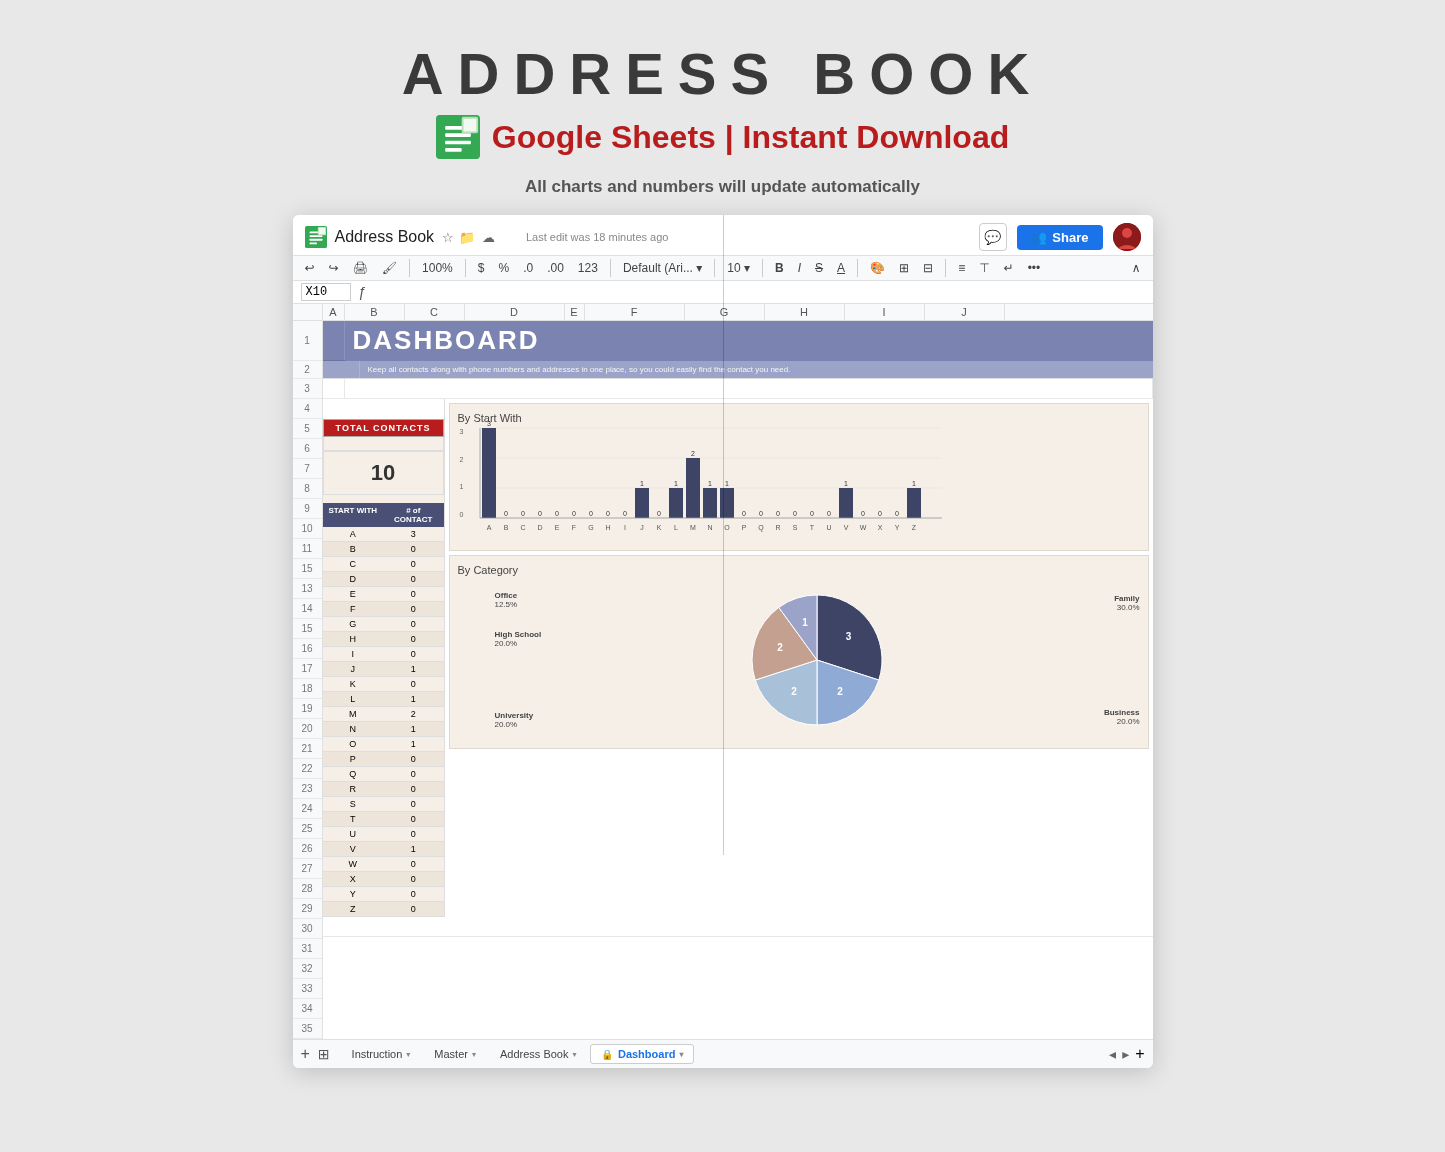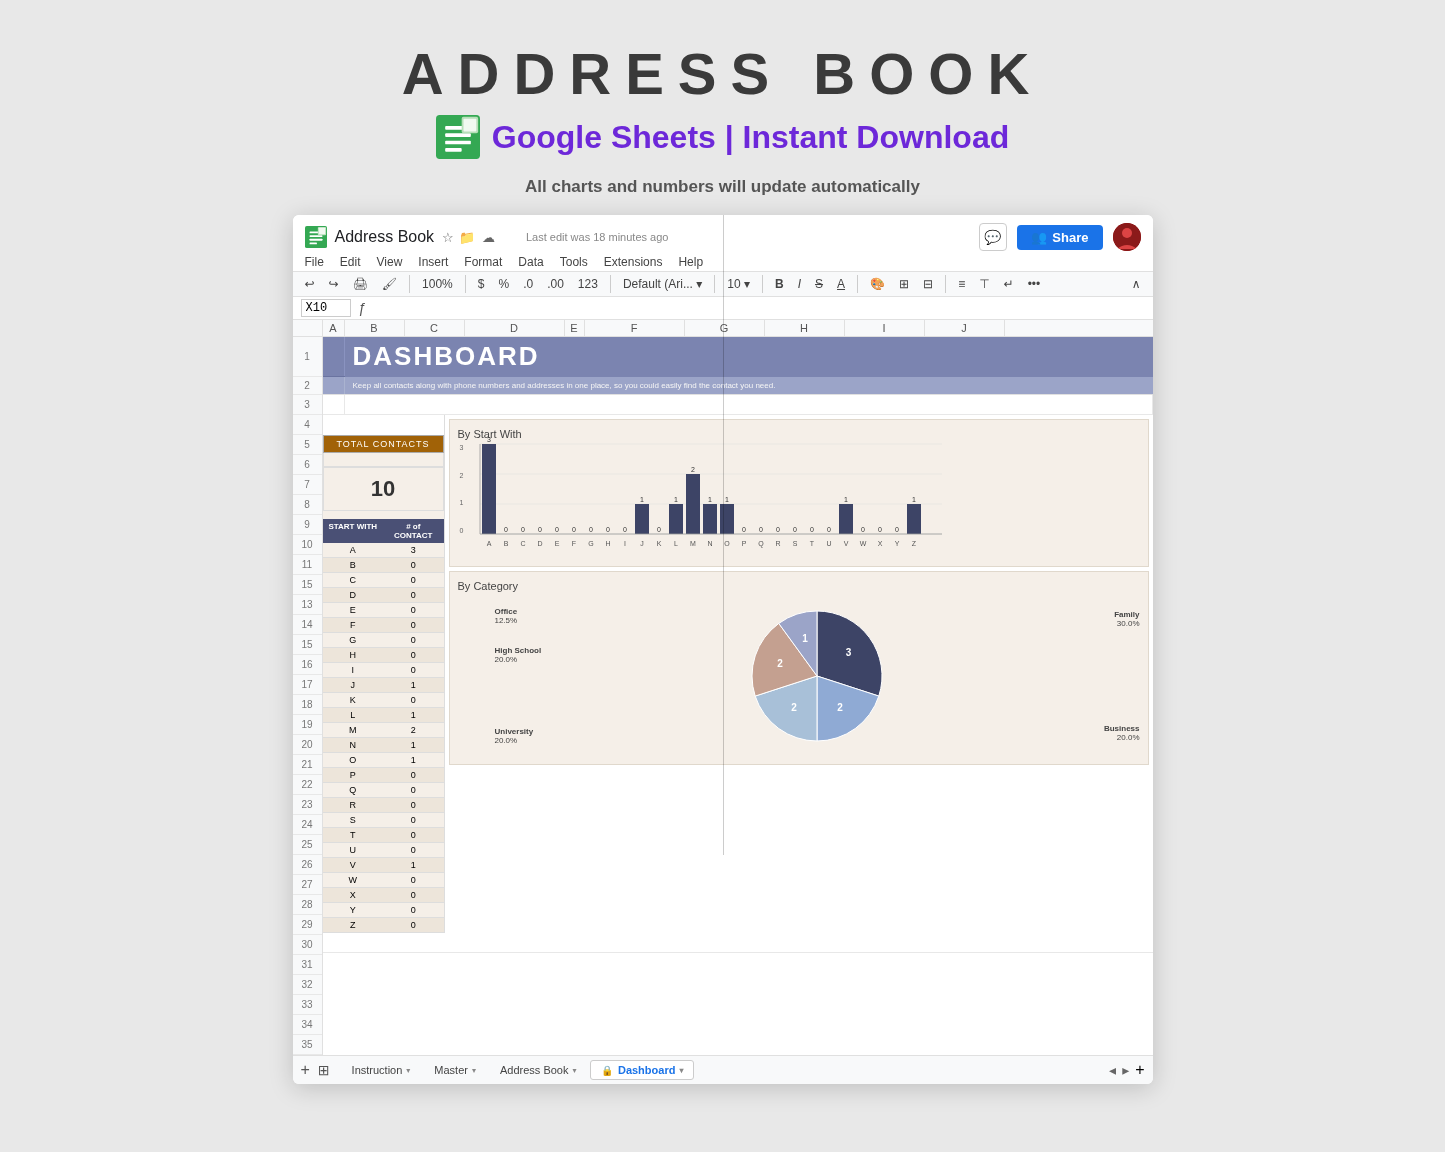--- a/index.html
+++ b/index.html
@@ -26,21 +26,21 @@
     .subtitle-row {
       display: flex;
       align-items: center;
       gap: 12px;
       margin-bottom: 18px;
     }
 
     .subtitle-text {
       font-size: 32px;
       font-weight: 700;
-      color: #6d28d9;
+      color: #b91c1c;
     }
 
     .sheets-icon {
       width: 44px;
       height: 44px;
     }
 
     .tagline {
       font-size: 17px;
       font-weight: 600;
@@ -297,25 +297,25 @@
       background: #9ba4c8;
       color: #f5f5f5;
       font-size: 9px;
       padding: 0 8px;
       display: flex;
       align-items: center;
     }
 
     
     .total-contacts-header {
-      background: #a16207;
+      background: #b91c1c;
       color: #fff;
       text-align: center;
       font-size: 9px;
-      font-weight: 400;
+      font-weight: 700;
       letter-spacing: 1px;
       padding: 3px 0;
       border: 1px solid #aaa;
     }
 
     .total-contacts-value {
       background: #f5efe8;
       text-align: center;
       font-size: 22px;
       font-weight: 700;
@@ -491,31 +491,20 @@
           <span>Share</span>
         </button>
         <div class="ss-avatar">
           <svg width="28" height="28" viewBox="0 0 28 28">
             <circle cx="14" cy="14" r="14" fill="#8b1a1a"></circle>
             <circle cx="14" cy="10" r="5" fill="#d44"></circle>
             <path d="M4 26 Q14 18 24 26" fill="#d44"></path>
           </svg>
         </div>
       </div>
-    </div>
-    <div class="ss-menu-row">
-      <span class="ss-menu-item">File</span>
-      <span class="ss-menu-item">Edit</span>
-      <span class="ss-menu-item">View</span>
-      <span class="ss-menu-item">Insert</span>
-      <span class="ss-menu-item">Format</span>
-      <span class="ss-menu-item">Data</span>
-      <span class="ss-menu-item">Tools</span>
-      <span class="ss-menu-item">Extensions</span>
-      <span class="ss-menu-item">Help</span>
     </div>
   </div>
 
   <div class="ss-toolbar">
     <span class="ss-toolbar-btn">↩</span>
     <span class="ss-toolbar-btn">↪</span>
     <span class="ss-toolbar-btn">🖨</span>
     <span class="ss-toolbar-btn">🖌</span>
     <div class="ss-toolbar-divider"></div>
     <span class="ss-toolbar-btn">100%</span>
@@ -607,21 +596,21 @@
         <div class="ss-row-num">35</div>
       </div>
 
       <div class="ss-main-content">
 
         <div style="height:40px; background:#7b84b0; display:flex; align-items:center; border-bottom:1px solid #6a73a0;">
           <div style="width:22px; border-right:1px solid #8a93c0; height:100%;"></div>
           <div class="dashboard-title-cell" style="flex:1;">DASHBOARD</div>
         </div>
 
-        <div style="height:18px; background:#9ba4c8; display:flex; align-items:center; border-bottom:1px solid #e0e0e0;">
+        <div style="height:18px; background:#9ba4c8; display:flex; align-items:center; border-bottom:1px solid #e0e0e0;padding-left:15px;">
           <div style="width:22px; border-right:1px solid #aab3d0; height:100%;"></div>
           <div class="dashboard-sub-cell" style="flex:1; font-size:8px;">Keep all contacts along with phone numbers and addresses in one place, so you could easily find the contact you need.</div>
         </div>
 
         <div class="ss-row">
           <div class="ss-cell col-A" style="background:#fff;"></div>
           <div class="ss-cell" style="flex:1; background:#fff;"></div>
         </div>
 
         <div style="display:flex; flex-direction:row;">

